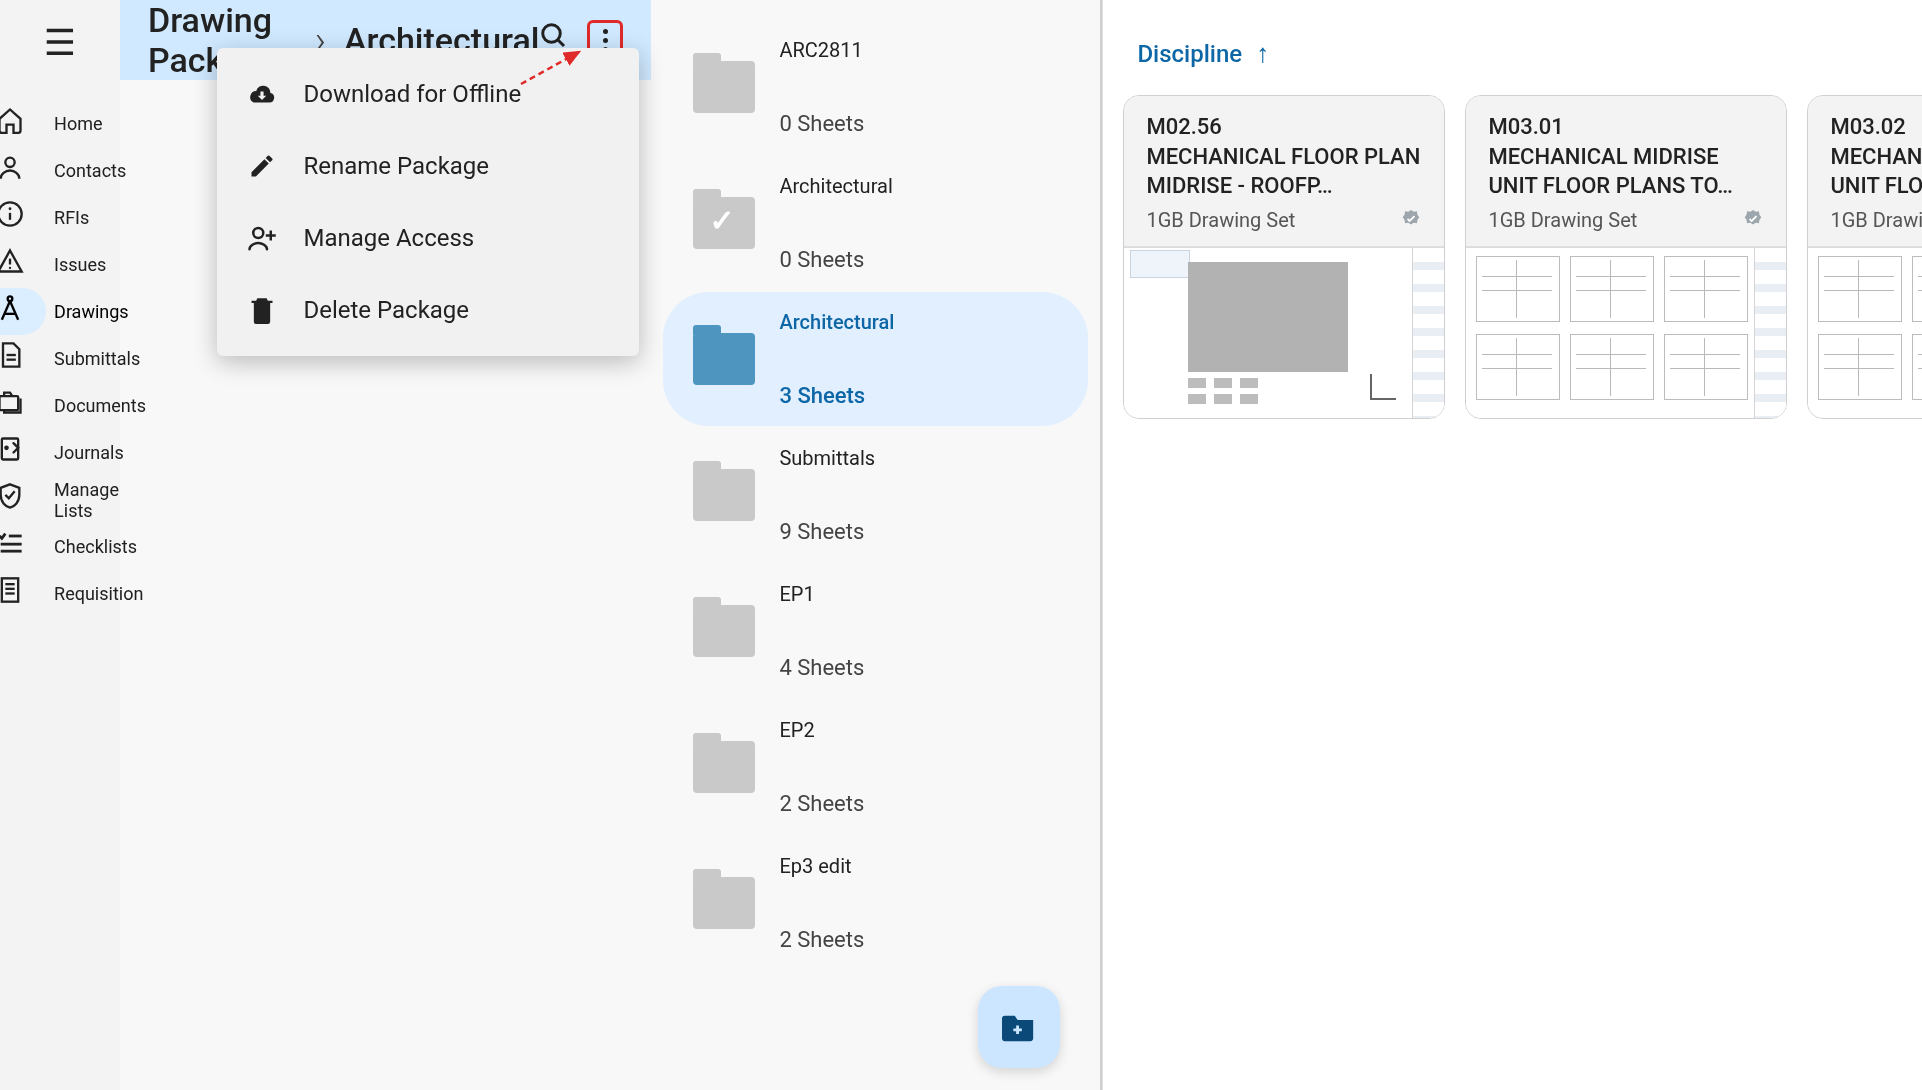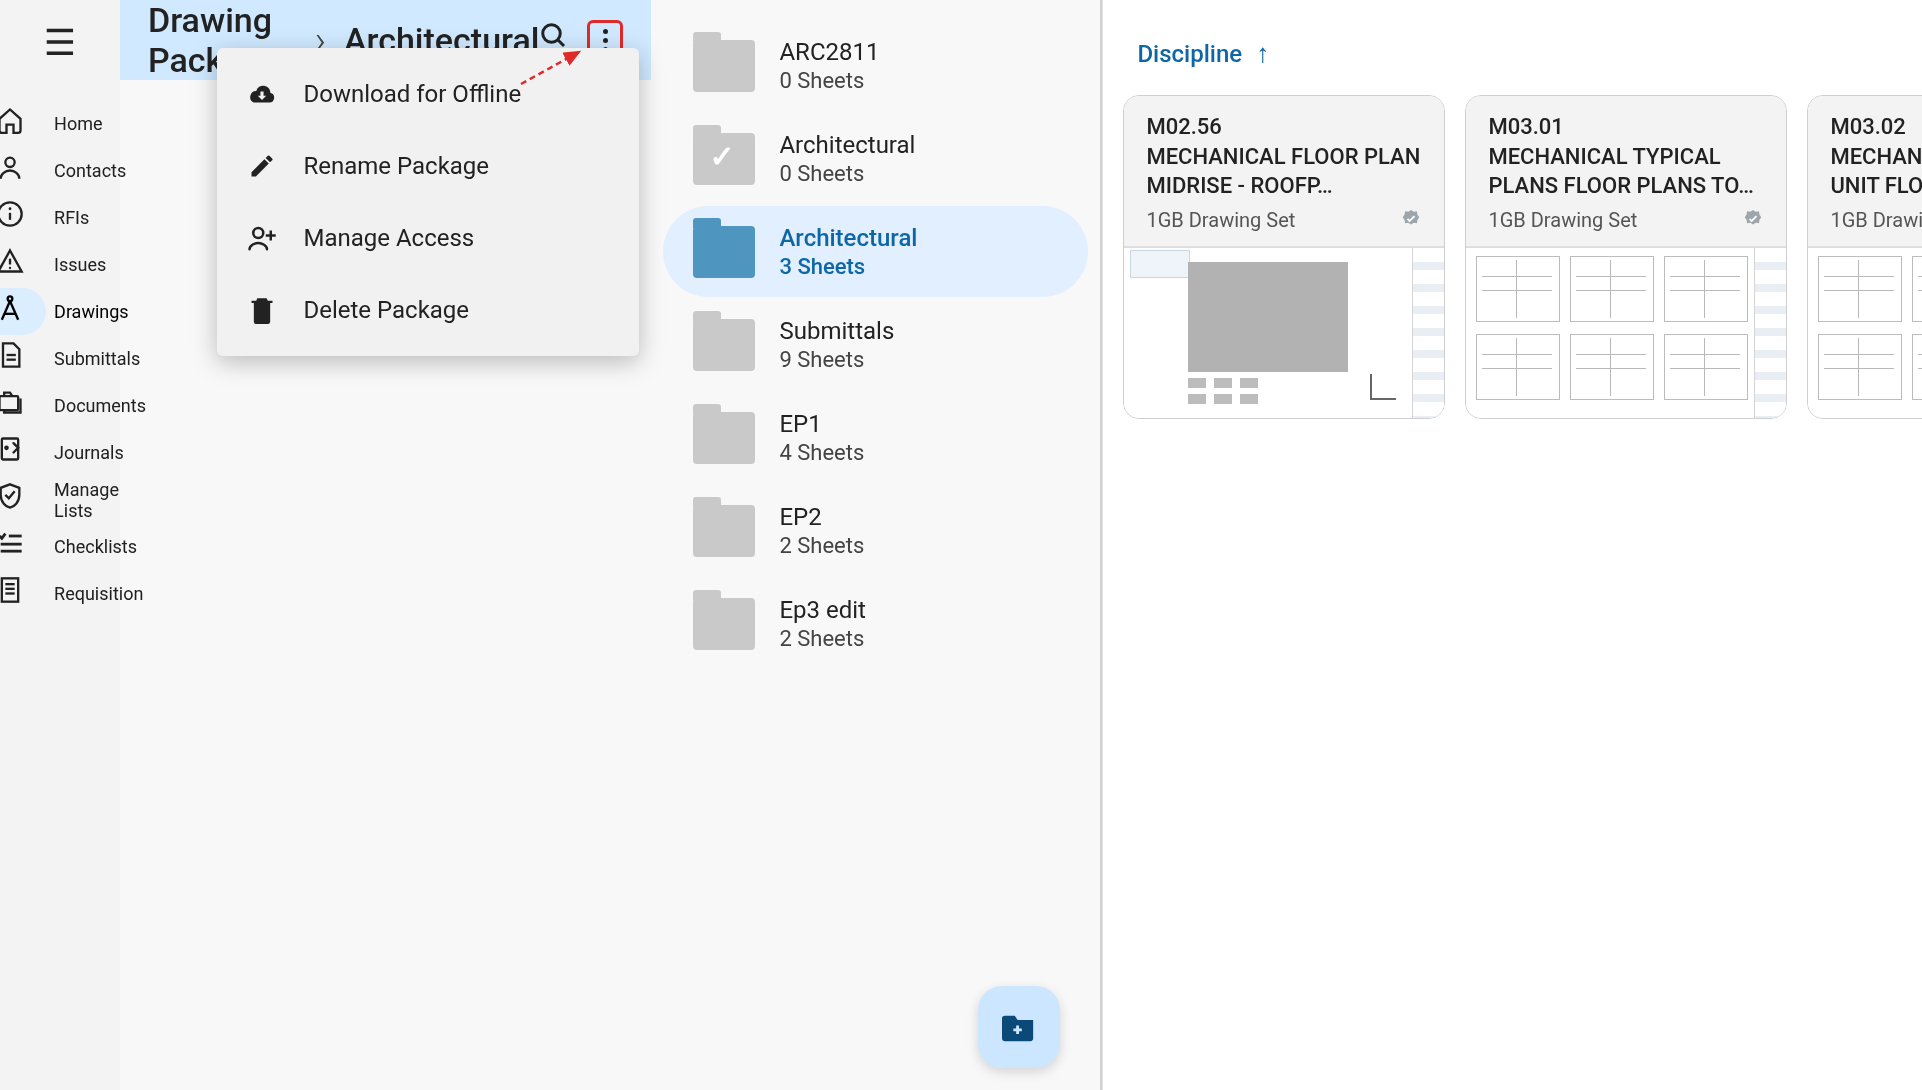--- a/index.html
+++ b/index.html
@@ -33,23 +33,23 @@
 .folder-col { width: 451px; background: #f8f8f8; border-right: 2px solid #d0d0d0; overflow-y: auto; padding-top: 18px; position: relative; }
 .folder-item { display: flex; align-items: center; gap: 24px; padding: 18px 30px; cursor: pointer; border-radius: 28px; margin: 2px 12px; }
 .folder-item.selected { background: #e1efff; border-radius: 46px; }
 .folder-icon { width: 62px; height: 52px; background: #c9c9c9; border-radius: 4px; position: relative; flex-shrink: 0; }
 .folder-icon::before { content: ""; position: absolute; top: -8px; left: 0; width: 28px; height: 10px; background: #c9c9c9; border-radius: 3px 3px 0 0; }
 .folder-icon.check { background: #c9c9c9; display: flex; align-items: center; justify-content: center; }
 .folder-icon.check::after { content: "✓"; color: #fff; font-size: 30px; font-weight: bold; position: absolute; top: 6px; left: 16px; }
 .folder-icon.blue { background: #4e95c0; }
 .folder-icon.blue::before { background: #4e95c0; }
 .folder-text { display: flex; flex-direction: column; gap: 2px; }
-.folder-name { font-size: 24px; color: #222; }
+.folder-name { font-size: 20px; color: #222; }
 .folder-item.selected .folder-name, .folder-item.selected .folder-count { color: #0d67a6; font-weight: 500; }
-.folder-count { font-size: 22px; color: #444; }
+.folder-count { font-size: 22px; color: #444; margin-top: 47px; }
 
 .fab { position: absolute; bottom: 22px; right: 40px; width: 82px; height: 82px; background: #cde6ff; border-radius: 24px; display: flex; align-items: center; justify-content: center; cursor: pointer; box-shadow: 0 4px 12px rgba(0,0,0,0.15); }
 .fab svg { width: 34px; height: 30px; fill: #0b4a78; }
 
 
 .content { flex: 1; background: #ffffff; padding: 38px 20px; border-left: 1px solid #e0e0e0; }
 .sort-row { display: flex; align-items: center; gap: 14px; margin-bottom: 26px; padding-left: 14px; }
 .sort-label { color: #0d67a6; font-size: 24px; font-weight: 500; }
 .sort-arrow { color: #0d67a6; font-size: 26px; font-weight: 500; }
 
@@ -335,21 +335,21 @@
                 <div class="blk" style="left:90px;top:146px;width:18px;height:10px"></div>
                 <div class="blk" style="left:116px;top:146px;width:18px;height:10px"></div>
                 <div class="blk" style="left:246px;top:126px;width:26px;height:26px;background:#fff;border:2px solid #666;border-top:none;border-right:none;"></div>
                 <div class="sidebar-strip"></div>
               </div>
             </div>
           </div>
           <div class="card">
             <div class="card-header">
               <div class="card-code">M03.01</div>
-              <div class="card-title">MECHANICAL TYPICAL PLANS FLOOR PLANS TO…</div>
+              <div class="card-title">MECHANICAL MIDRISE UNIT FLOOR PLANS TO…</div>
               <div class="card-meta">
                 <span class="card-set">1GB Drawing Set</span>
                 <svg class="verify-badge" viewBox="0 0 24 24">
                   <path fill="#9da6ad" d="M12 1l3 2 3.5-.5.5 3.5 2 3-2 3-.5 3.5-3.5-.5-3 2-3-2-3.5.5-.5-3.5-2-3 2-3 .5-3.5L9 3l3-2z"></path>
                   <path fill="#fff" d="M10.5 14.5l-3-3 1.4-1.4 1.6 1.6 4.6-4.6 1.4 1.4z"></path>
                 </svg>
               </div>
             </div>
             <div class="card-preview">
               <div class="preview-shapes">

